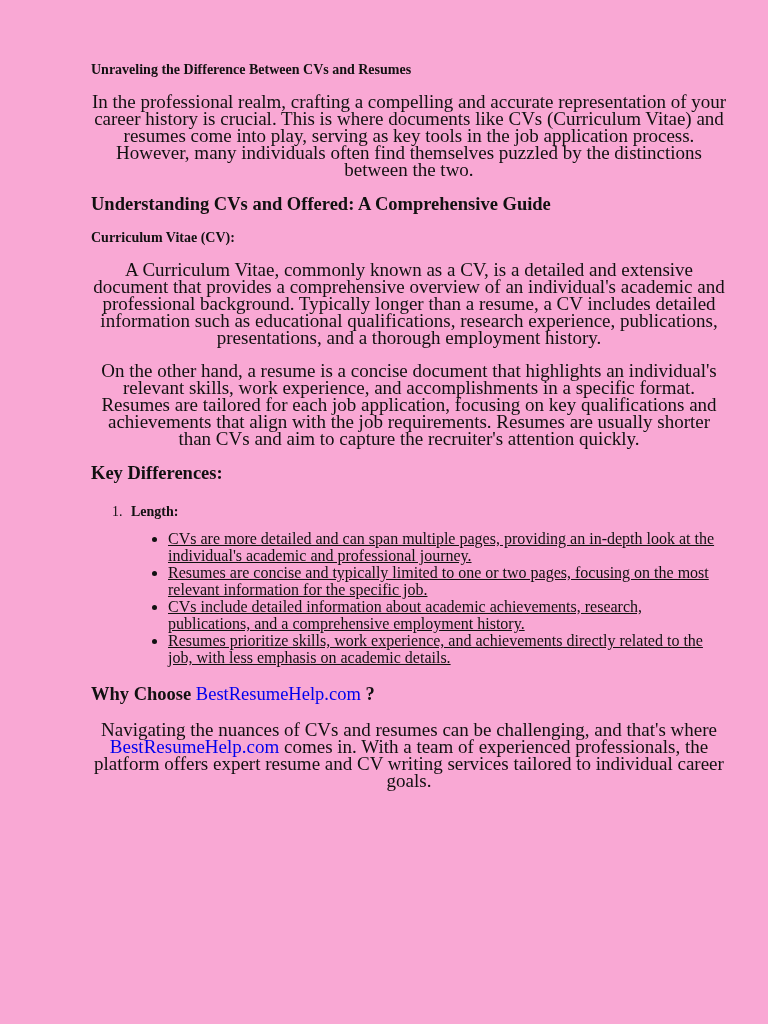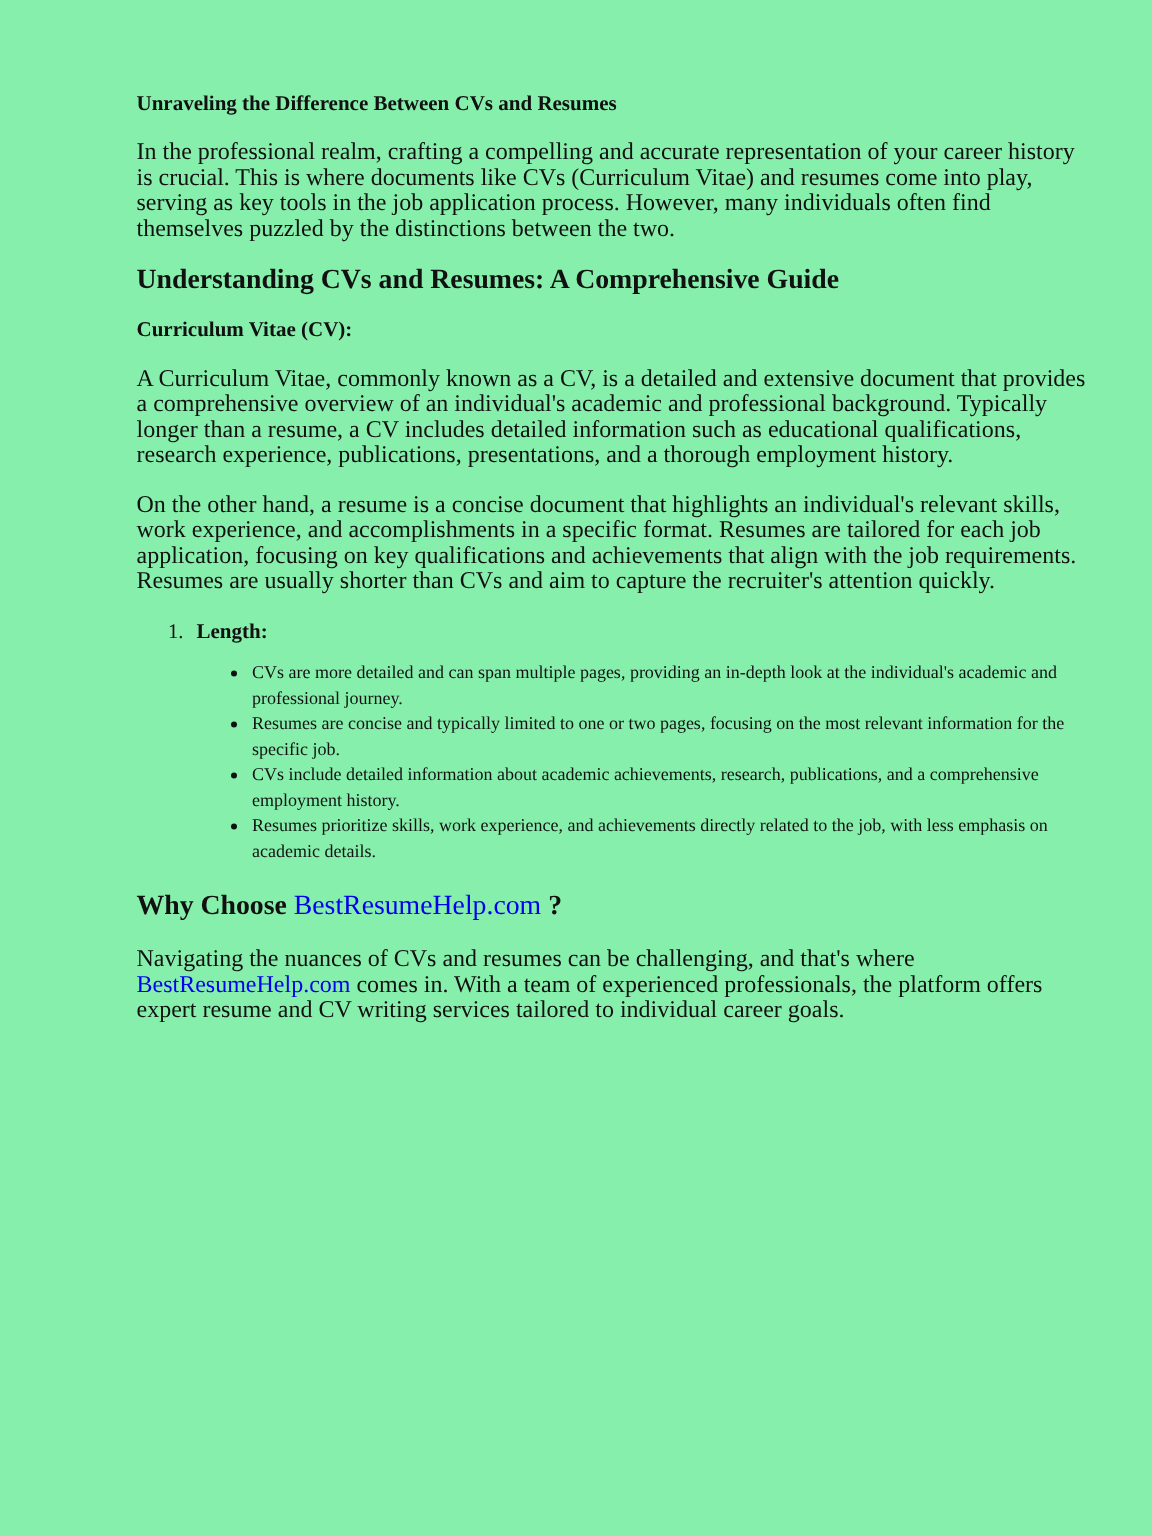--- a/index.html
+++ b/index.html
@@ -1,30 +1,31 @@
 <!DOCTYPE html>
 <html><head>
 <meta charset="utf-8">
 <style>
   html, body { margin: 0; padding: 0; background: #ffffff; }
   .page {
     position: relative;
     width: 768px;
     height: 1024px;
-    background: #86efac;
+    background: #f9a8d4;
     box-sizing: border-box;
     padding: 61px 41px 0 91px;
     font-family: "Liberation Serif", serif;
     color: #111111;
     overflow: hidden;
   }
   .body-text {
-    font-size: 16px;
+    font-size: 19px;
     line-height: 17px;
     margin: 0 0 16px 0;
+    text-align: center;
   }
   .h-small {
     font-size: 14px;
     line-height: 17px;
     font-weight: bold;
     margin: 0 0 15px 0;
   }
   .h-large {
     font-size: 18.5px;
     line-height: 21px;
@@ -49,43 +50,45 @@
     width: 19px;
     font-weight: normal;
   }
   .diff-label b { font-size: 14px; }
   ul.points {
     list-style: disc;
     margin: 0;
     padding: 0 0 0 77px;
   }
   ul.points li {
-    font-size: 12px;
+    font-size: 16px;
     line-height: 17px;
+    text-decoration: underline;
   }
   .closing { margin-bottom: 17px; }
 </style>
 </head>
 <body>
 
 <div class="page">
 
   <div class="h-small">Unraveling the Difference Between CVs and Resumes</div>
 
   <p class="body-text">In the professional realm, crafting a compelling and accurate representation of your career history is crucial. This is where documents like CVs (Curriculum Vitae) and resumes come into play, serving as key tools in the job application process. However, many individuals often find themselves puzzled by the distinctions between the two.</p>
 
-  <div class="h-large">Understanding CVs and Resumes: A Comprehensive Guide</div>
+  <div class="h-large">Understanding CVs and Offered: A Comprehensive Guide</div>
 
   <div class="h-small">Curriculum Vitae (CV):</div>
 
   <p class="body-text">A Curriculum Vitae, commonly known as a CV, is a detailed and extensive document that provides a comprehensive overview of an individual's academic and professional background. Typically longer than a resume, a CV includes detailed information such as educational qualifications, research experience, publications, presentations, and a thorough employment history.</p>
 
 
   <p class="body-text">On the other hand, a resume is a concise document that highlights an individual's relevant skills, work experience, and accomplishments in a specific format. Resumes are tailored for each job application, focusing on key qualifications and achievements that align with the job requirements. Resumes are usually shorter than CVs and aim to capture the recruiter's attention quickly.</p>
 
+  <div class="h-large key-diff">Key Differences:</div>
 
   <div>
 
     <div>
       <div class="diff-label">
         <span class="diff-num">1.</span><b>Length:</b>
       </div>
       <ul class="points">
         <li>CVs are more detailed and can span multiple pages, providing an in-depth look at the individual's academic and professional journey.</li>
         <li>Resumes are concise and typically limited to one or two pages, focusing on the most relevant information for the specific job.</li>

